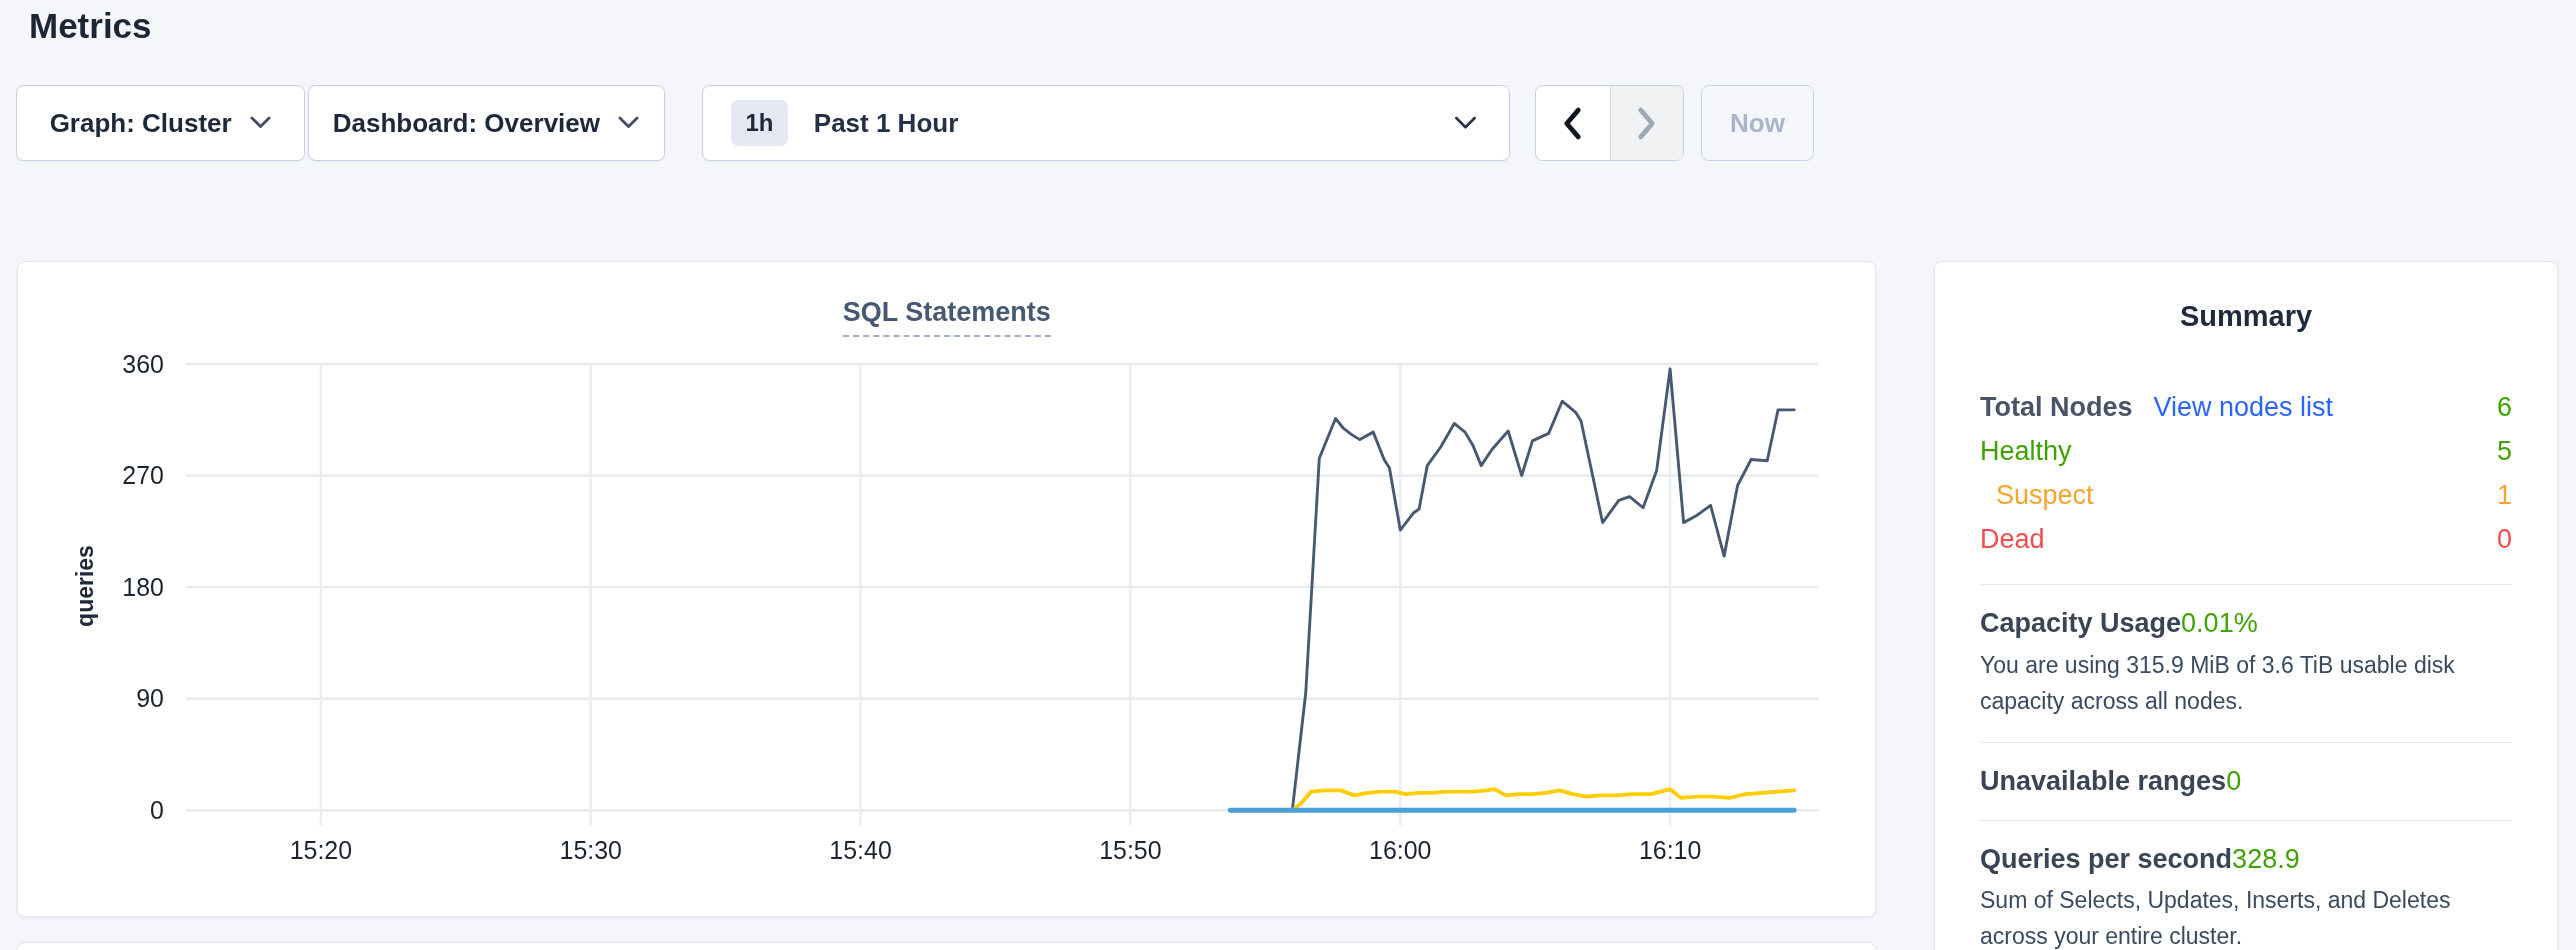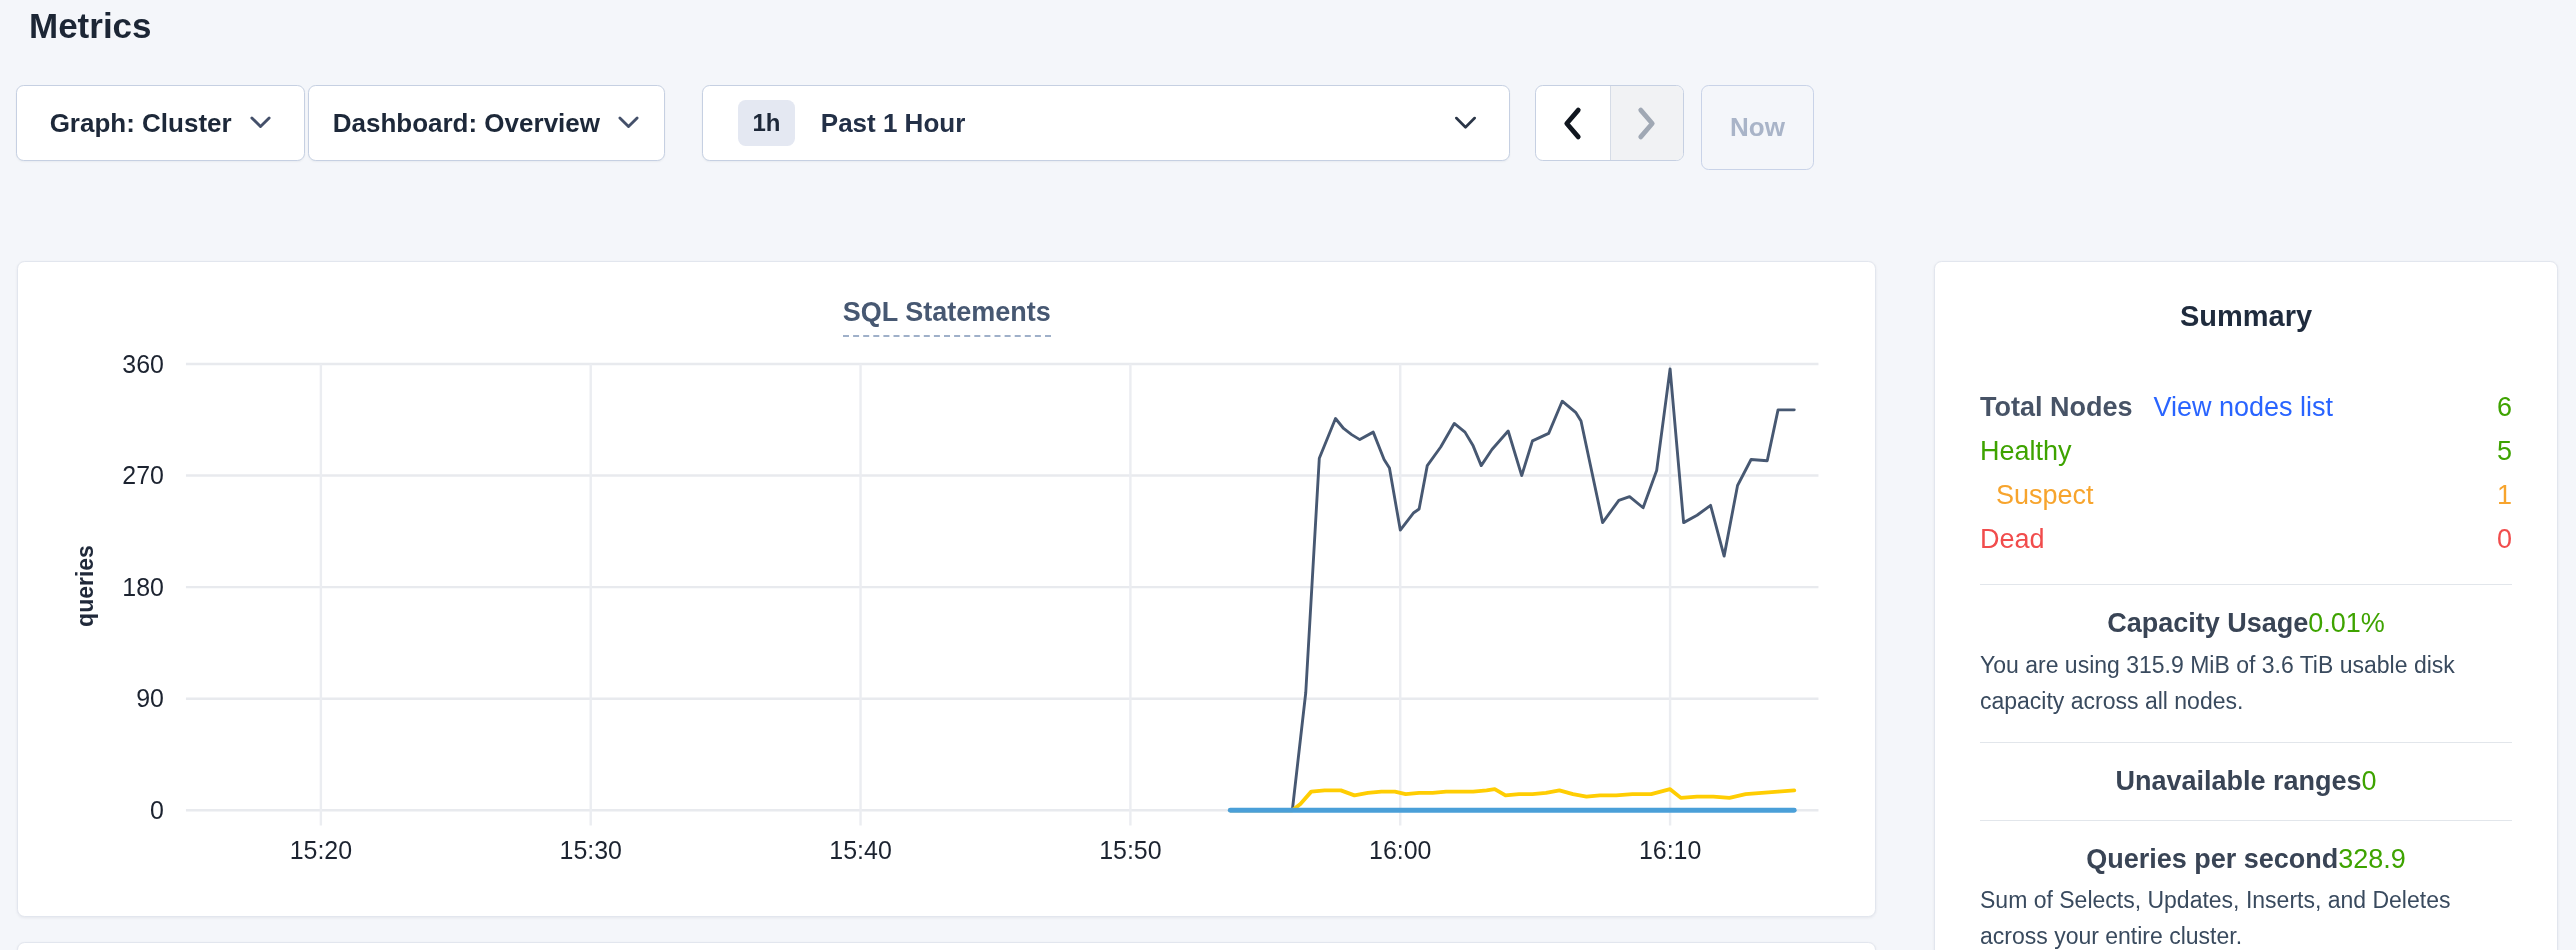--- a/index.html
+++ b/index.html
@@ -19,36 +19,36 @@
     position:absolute; top:85px; height:76px;
     background:#fff; border:1.9px solid #c6d0e2; border-radius:7.7px;
     display:flex; align-items:center; justify-content:center;
     box-shadow:0 1px 1.9px rgba(20,30,50,.05);
     cursor:pointer;
   }
   .ctl-label { font-size:26px; font-weight:700; color:#1d2839; }
   .chev { margin-left:17.3px; }
   .dd-graph { left:16.3px;  width:289px; }
   .dd-dash  { left:308px; width:357px; }
-  .dd-time  { left:702px; width:808px; justify-content:flex-start; padding:0 35px; }
+  .dd-time  { left:702px; width:808px; justify-content:flex-start; padding:0 28px; }
   .time-badge {
     background:#e4e8f2; border-radius:7.7px; padding:8.6px 14.4px;
     font-size:24px; font-weight:700; color:#1d2839;
   }
   .time-label { margin-left:26px; font-size:26px; font-weight:600; color:#233047; }
   .dd-time .chev { position:absolute; right:31px; margin:0; }
   .pager {
     position:absolute; left:1535px; top:85px; width:149px; height:76px;
     border:1.9px solid #c6d0e2; border-radius:7.7px; overflow:hidden;
     display:flex; background:#fff;
   }
   .pager-btn { width:50%; display:flex; align-items:center; justify-content:center; cursor:pointer; }
   .pager-btn.next { background:#f1f2f4; border-left:1.9px solid #d6dce6; cursor:default; }
   .now-btn {
-    position:absolute; left:1701px; top:85px; width:113px; height:85px;
+    position:absolute; left:1701px; top:85px; width:113px; height:76px;
     border:1.9px solid #c9d3e8; border-radius:7.7px;
     display:flex; align-items:center; justify-content:center;
     font-size:26px; font-weight:600; color:#a9b4c8; background:transparent;
   }
   
   .card {
     position:absolute; background:#fff;
     border:1px solid #e2e6ee; border-radius:7.7px;
     box-shadow:0 1px 2.9px rgba(24,34,54,.07);
   }
@@ -72,21 +72,21 @@
   .summary-title { text-align:center; font-size:29px; font-weight:700; color:#1f2b3d; padding-top:38px; }
   .node-rows { margin-top:52px; }
   .srow { display:flex; align-items:center; justify-content:space-between; height:44px; font-size:27px;gap:44px; }
   .srow .lbl-group { display:flex; align-items:center; gap:21px; }
   .lbl-dark  { color:#475366; font-weight:700; }
   .c-green  { color:#3ea300; }
   .c-orange { color:#f7a42d;margin-left:16px; }
   .c-red    { color:#f14c4c; }
   .link { color:#2964ff; cursor:pointer; }
   .divider { border-top:1px solid #e2e6eb; margin-top:23px; }
-  .sec-row { display:flex; justify-content:center; align-items:center; margin-top:23px; font-size:27px; }
+  .sec-row { display:flex; justify-content:flex-start; align-items:center; margin-top:23px; font-size:27px; }
   .sec-label { font-weight:700; color:#394455; }
   .sec-desc { margin-top:7.7px; font-size:23px; line-height:36px; color:#394a5e; }
 </style>
 </head>
 <body>
 
 <div class="page-title">Metrics</div>
 
 <div class="ctl dd-graph">
   <span class="ctl-label">Graph: Cluster</span>

